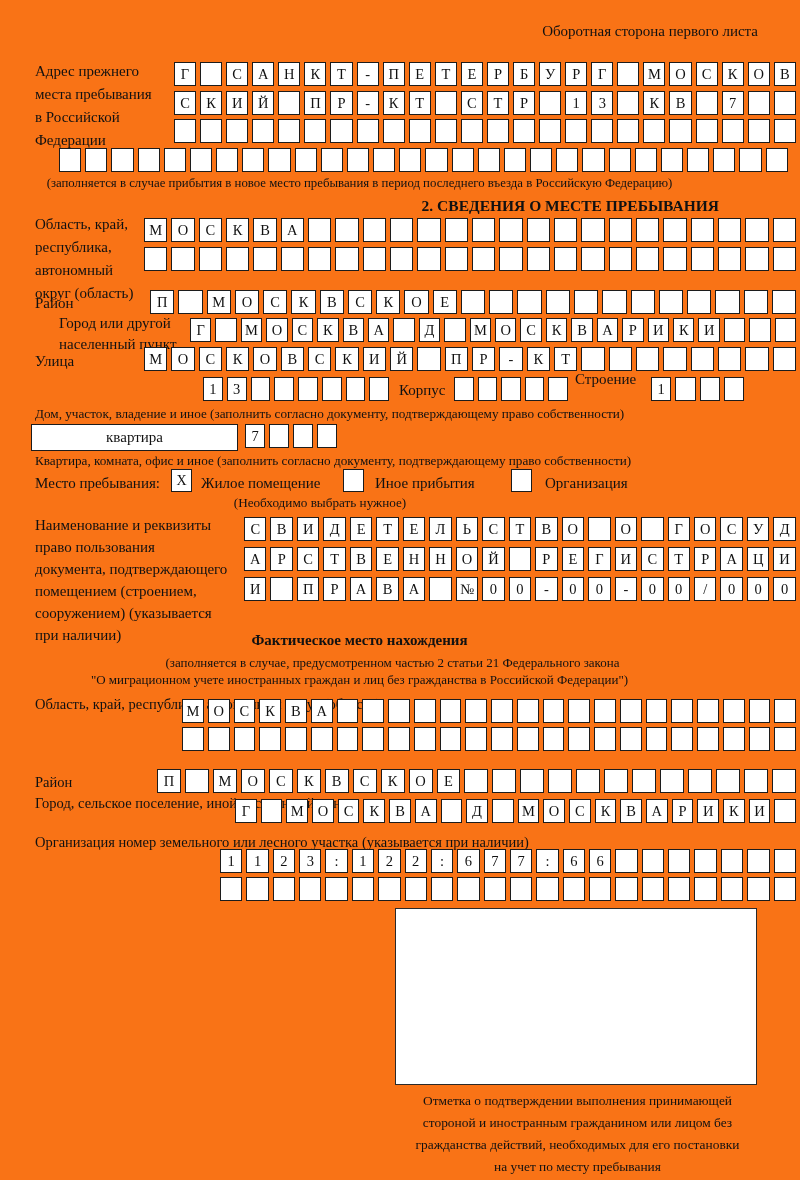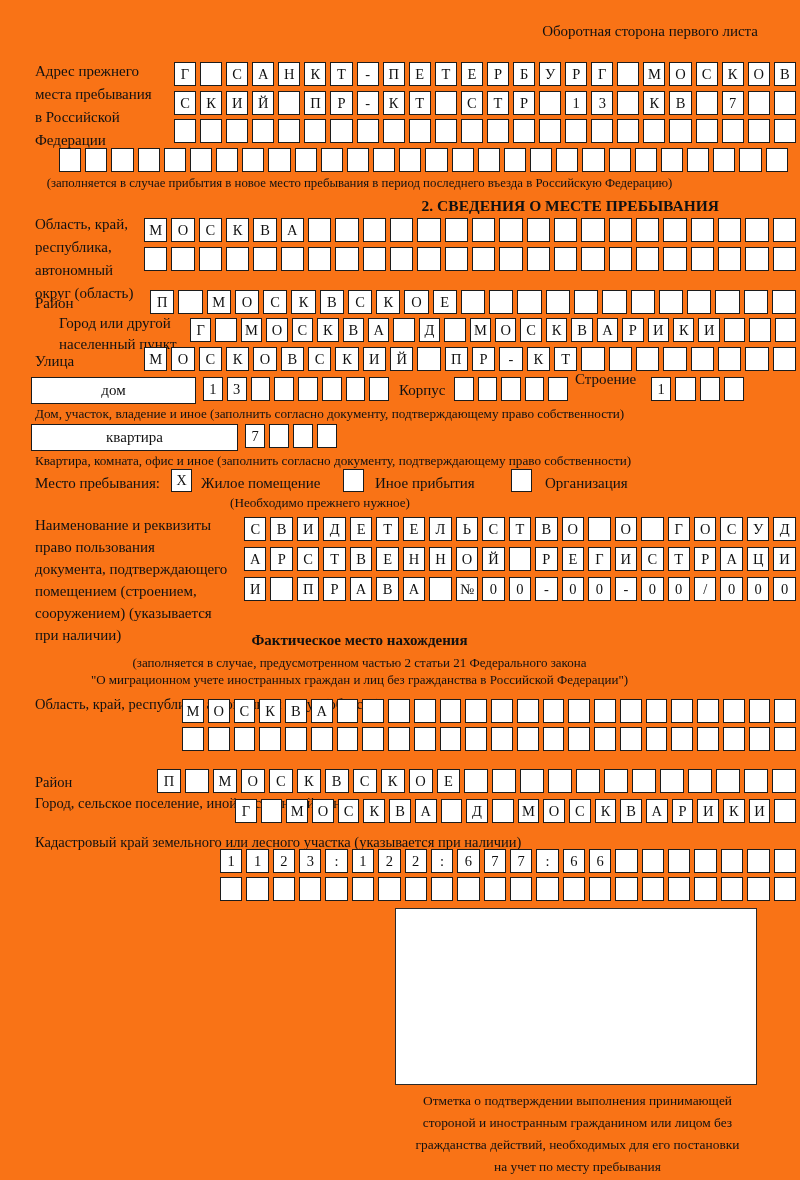--- a/index.html
+++ b/index.html
@@ -287,21 +287,20 @@
       <span class="cell"></span>
       <span class="cell"></span>
       <span class="cell"></span>
       <span class="cell"></span>
       <span class="cell"></span>
       <span class="cell"></span>
       <span class="cell"></span>
       <span class="cell"></span>
     </div>
 
-  <div class="widebox" style="left:31px;top:377px;width:163px;height:25px;">дом</div>
   <div class="cellrow" style="left:201px;top:377px;width:190px;">
       <span class="cell">1</span>
       <span class="cell">3</span>
       <span class="cell"></span>
       <span class="cell"></span>
       <span class="cell"></span>
       <span class="cell"></span>
       <span class="cell"></span>
       <span class="cell"></span>
     </div>
@@ -331,21 +330,21 @@
     </div>
   <div class="abs caption" style="left:35px;top:453px;">Квартира, комната, офис и иное (заполнить согласно документу, подтверждающему право собственности)</div>
 
   <div class="abs lbl" style="left:35px;top:472px;">Место пребывания:</div>
   <div class="checkbox" style="left:171px;top:469px;">X</div>
   <div class="abs lbl" style="left:201px;top:472px;">Жилое помещение</div>
   <div class="checkbox" style="left:343px;top:469px;"></div>
   <div class="abs lbl" style="left:375px;top:472px;">Иное прибытия</div>
   <div class="checkbox" style="left:511px;top:469px;"></div>
   <div class="abs lbl" style="left:545px;top:472px;">Организация</div>
-  <div class="abs caption" style="left:35px;top:495px;width:570px;text-align:center;">(Необходимо прежнего нужное)</div>
+  <div class="abs caption" style="left:35px;top:495px;width:570px;text-align:center;">(Необходимо выбрать нужное)</div>
 
   <div class="abs lbl" style="left:35px;top:514px;line-height:22px;">
     <span>Наименование и реквизиты</span>
     <span>право пользования</span>
     <span>документа, подтверждающего</span>
     <span>помещением (строением,</span>
     <span>сооружением) (указывается</span>
     <span>при наличии)</span>
   </div>
   <div class="cellrow" style="left:242px;top:517px;width:556px;">
@@ -412,21 +411,21 @@
       <span class="cell">-</span>
       <span class="cell">0</span>
       <span class="cell">0</span>
       <span class="cell">/</span>
       <span class="cell">0</span>
       <span class="cell">0</span>
       <span class="cell">0</span>
     </div>
 
   <div class="abs center" style="top:632px;font-weight:bold;font-size:15px;">Фактическое место нахождения</div>
-  <div class="abs center" style="top:655px;font-size:13px;">(заполняется в случае, предусмотренном частью 2 статьи 21 Федерального закона</div>
+  <div class="abs center" style="top:655px;font-size:13px;padding-left:33px;">(заполняется в случае, предусмотренном частью 2 статьи 21 Федерального закона</div>
   <div class="abs center" style="top:672px;font-size:13px;">"О миграционном учете иностранных граждан и лиц без гражданства в Российской Федерации")</div>
 
   <div class="abs lbl-sm" style="left:35px;top:694px;">
     <span>Область, край,</span>
     <span>республика,</span>
     <span>автономный округ</span>
     <span>(область)</span>
   </div>
   <div class="cellrow" style="left:180px;top:699px;width:618px;">
       <span class="cell">М</span>
@@ -531,21 +530,21 @@
       <span class="cell">В</span>
       <span class="cell">А</span>
       <span class="cell">Р</span>
       <span class="cell">И</span>
       <span class="cell">К</span>
       <span class="cell">И</span>
       <span class="cell"></span>
     </div>
 
   <div class="abs lbl-sm" style="left:35px;top:832px;">
-    <span>Кадастровый край</span>
+    <span>Организация номер</span>
     <span>земельного или лесного</span>
     <span>участка (указывается</span>
     <span>при наличии)</span>
   </div>
   <div class="cellrow" style="left:218px;top:849px;width:580px;">
       <span class="cell">1</span>
       <span class="cell">1</span>
       <span class="cell">2</span>
       <span class="cell">3</span>
       <span class="cell">:</span>

